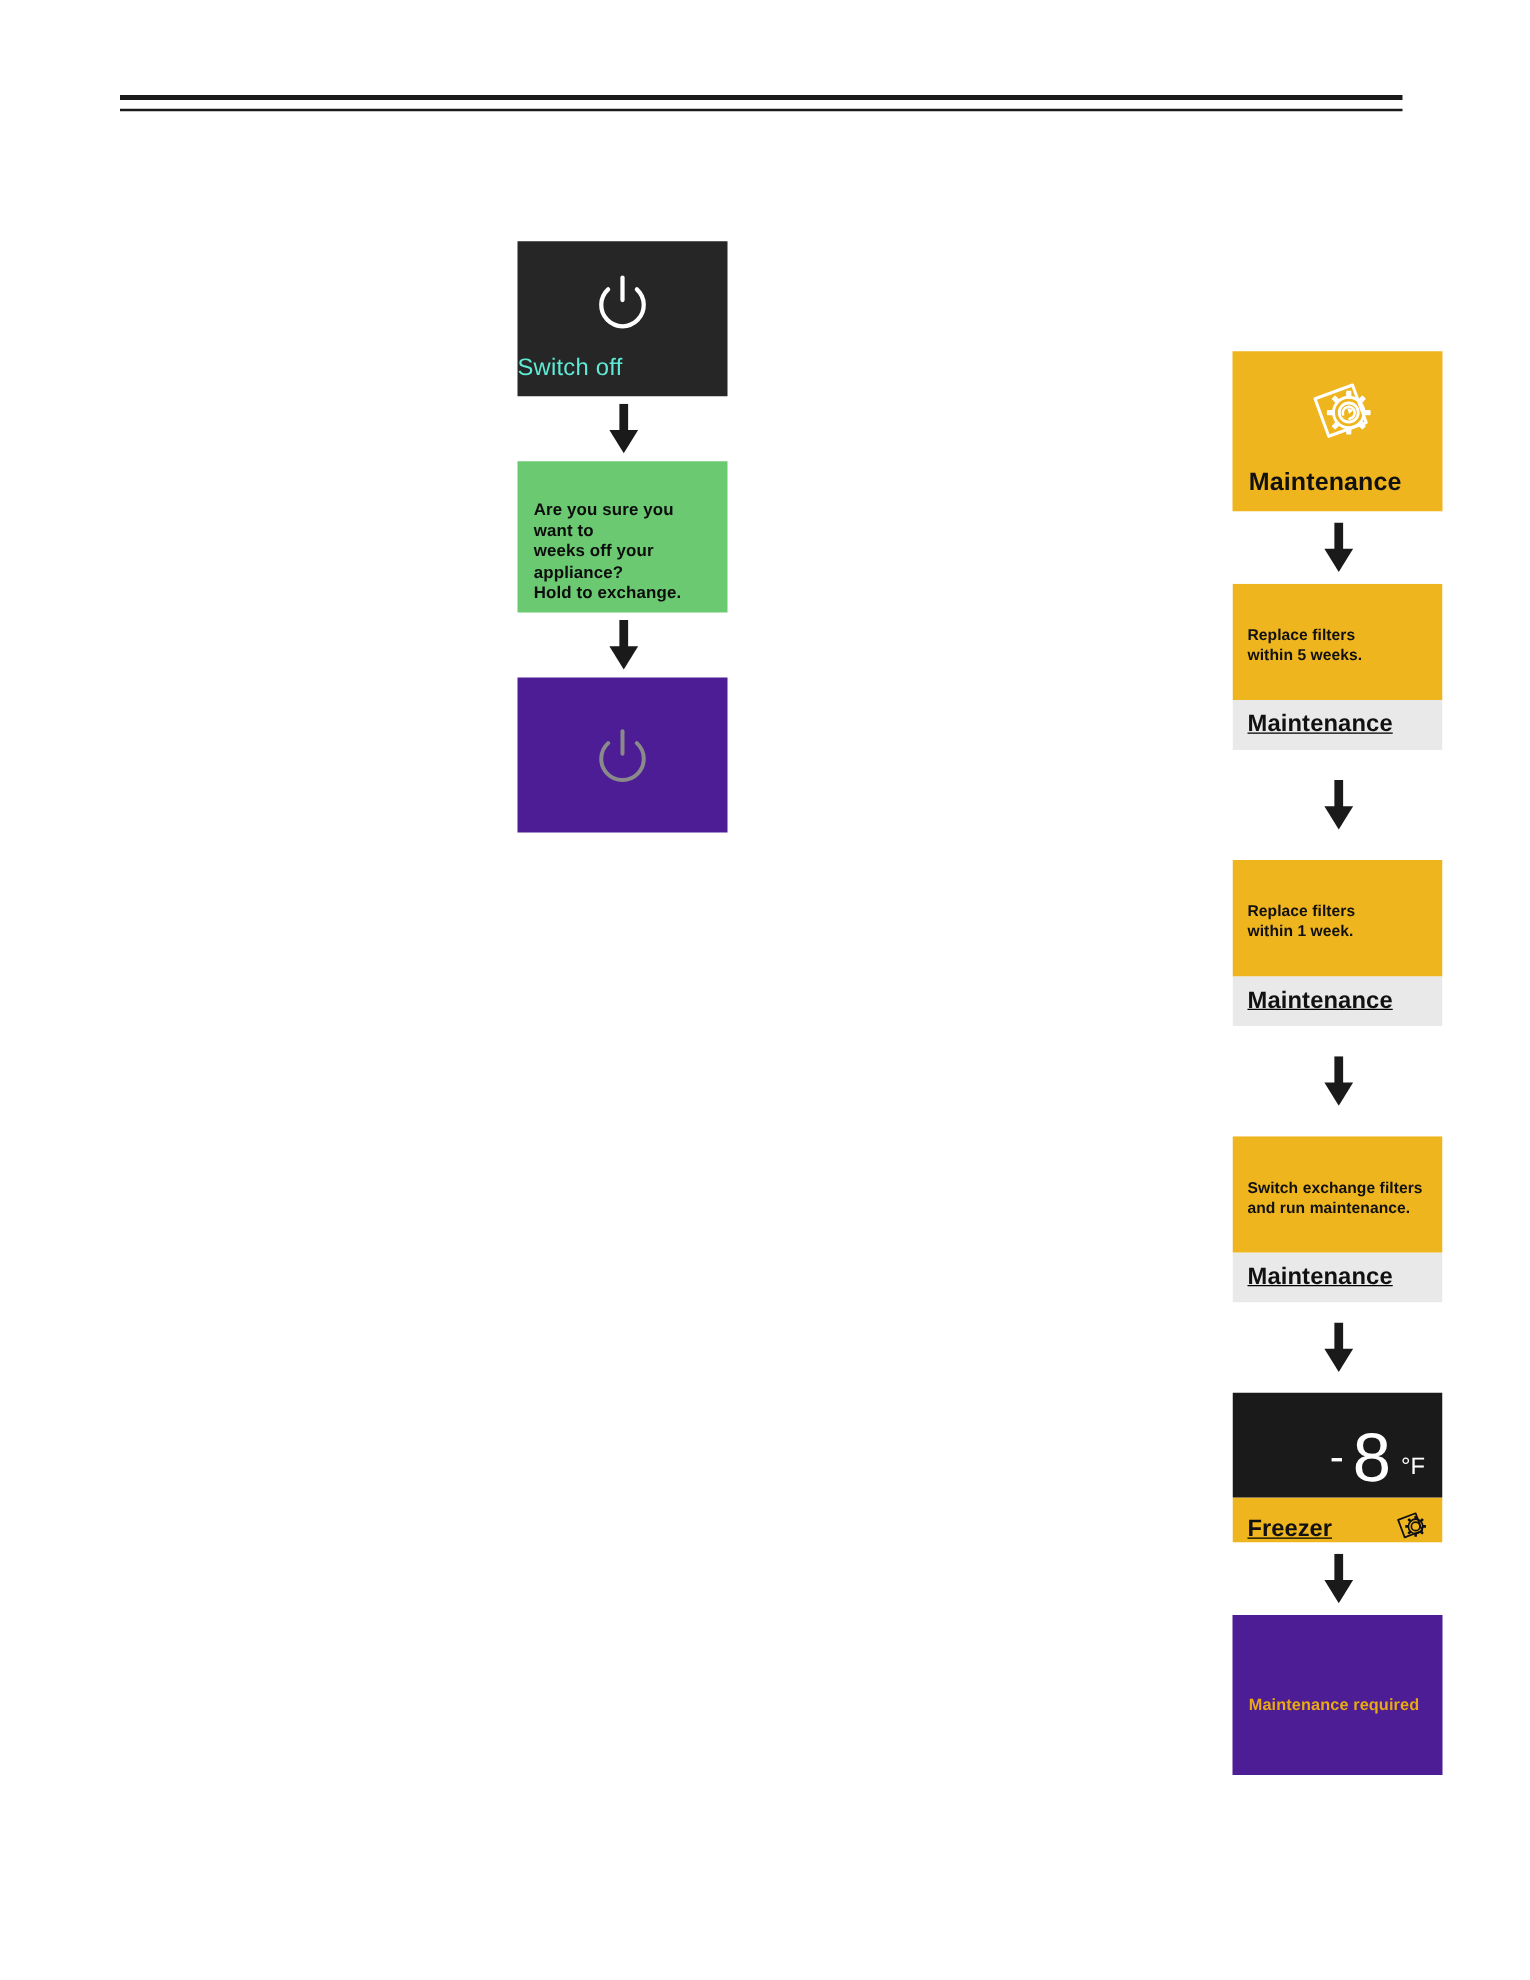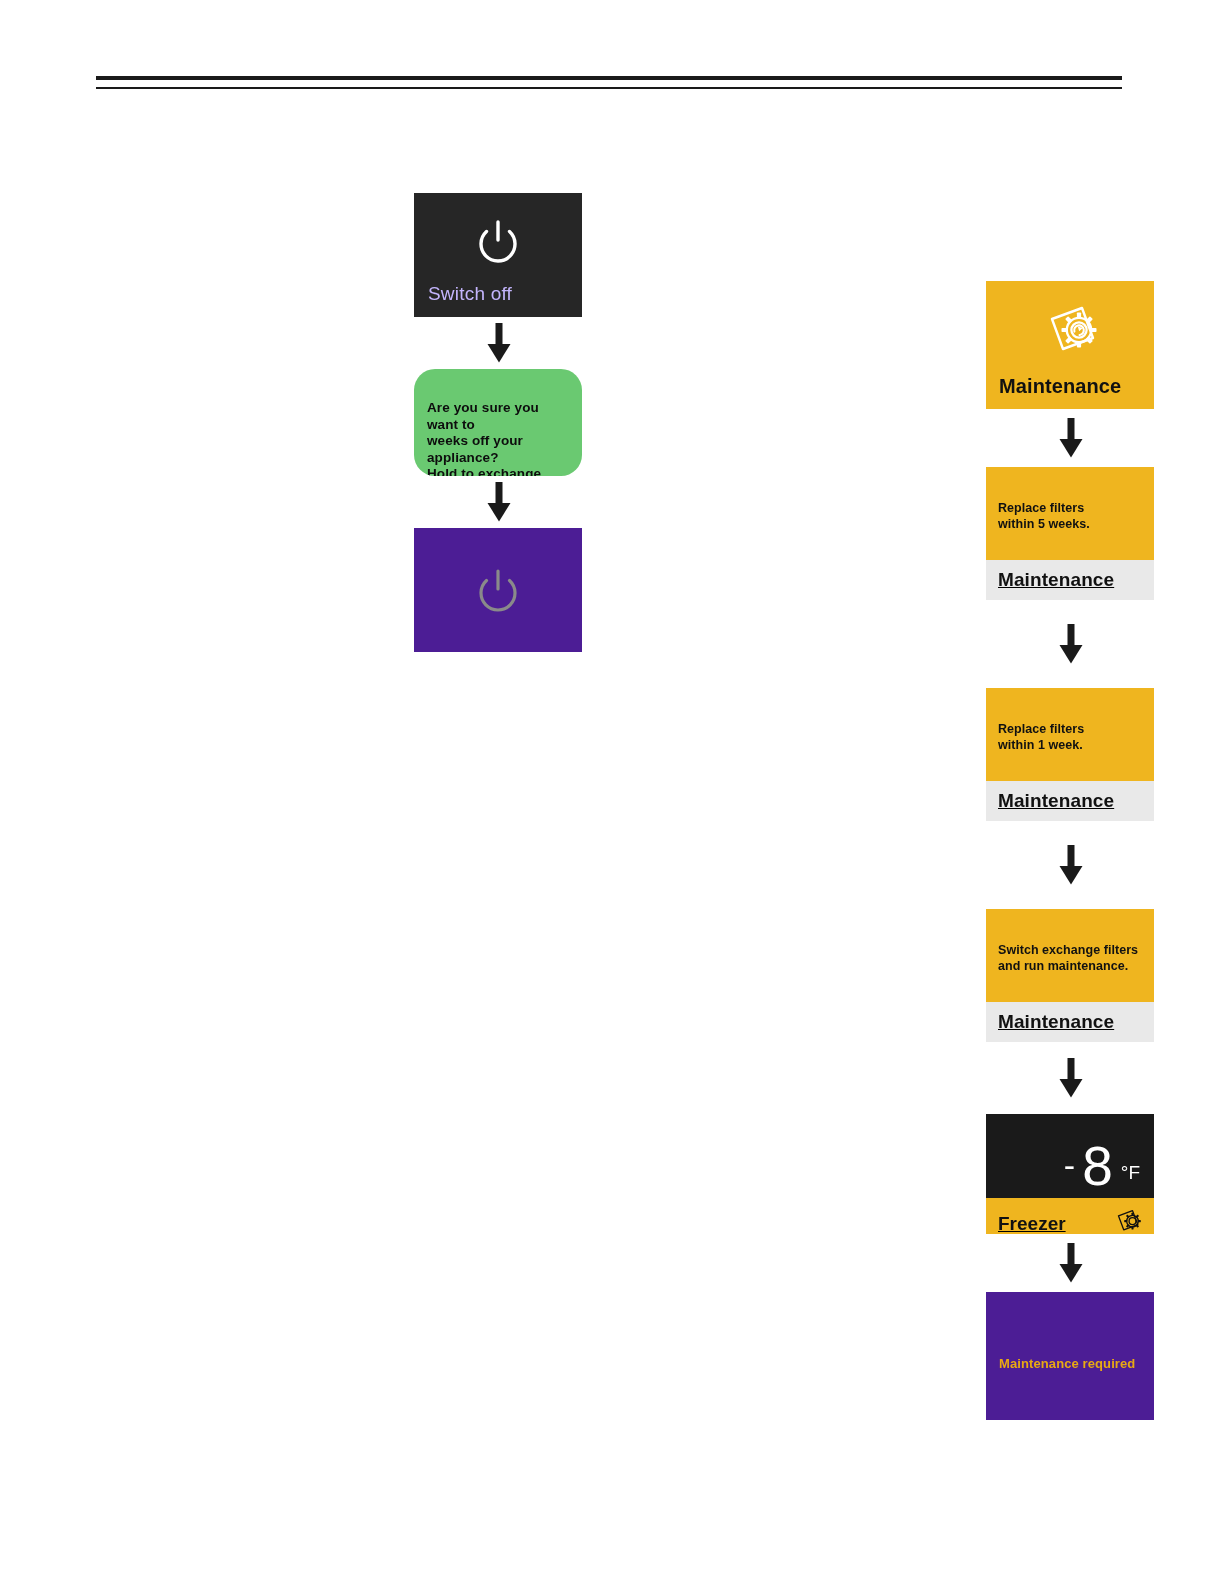--- a/index.html
+++ b/index.html
@@ -44,44 +44,43 @@
   .panel {
     width: 168px;
     position: relative;
     overflow: hidden;
   }
   .panel-dark   { background: #262626; }
   .panel-black  { background: #4c1d95; }
   .panel-green  { background: #6ac971; }
   .panel-yellow { background: #efb51f; }
 
-  .h-120 { height: 107px; border-radius: 21px; }
+  .h-120 { height: 121px; }
   .h-124 { height: 124px; }
   .h-128 { height: 128px; }
   .h-83  { height: 93px;  }
 
   
   .power-screen {
     display: flex;
     flex-direction: column;
     align-items: center;
     justify-content: flex-start;
   }
   .power-icon-wrap {
     margin-top: 22px;
   }
   .power-icon-wrap.centered { margin-top: 36px; }
   .power-label {
-    color: #c4b5fd;
+    color: #5eead4;
     font-size: 19px;
     font-weight: 400;
     letter-spacing: 0.2px;
     margin-top: 8px;
     align-self: flex-start;
-    padding-left: 14px;
   }
 
   
   .confirm-text {
     position: absolute;
     left: 13px;
     top: 31px;
     right: 10px;
     color: #0d0d0d;
     font-size: 13.5px;

